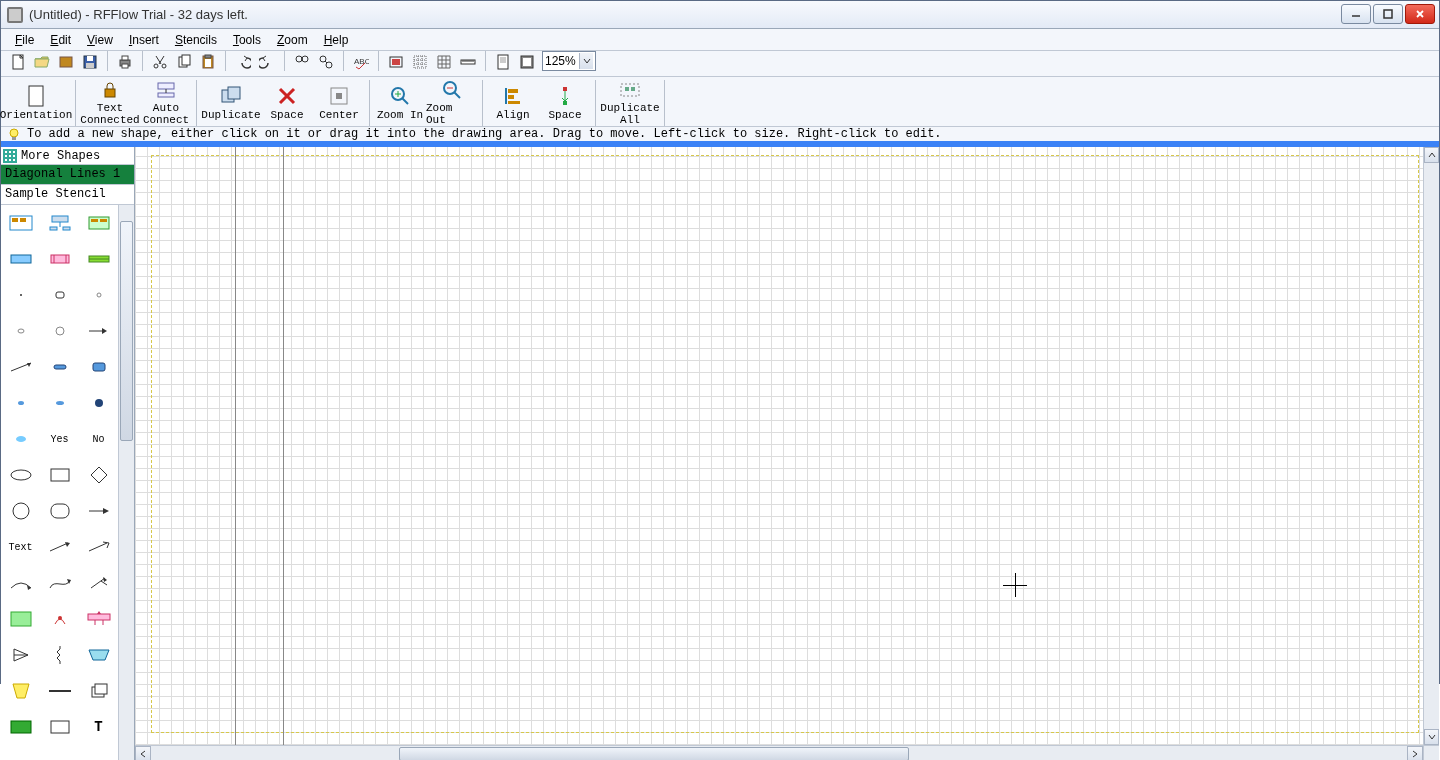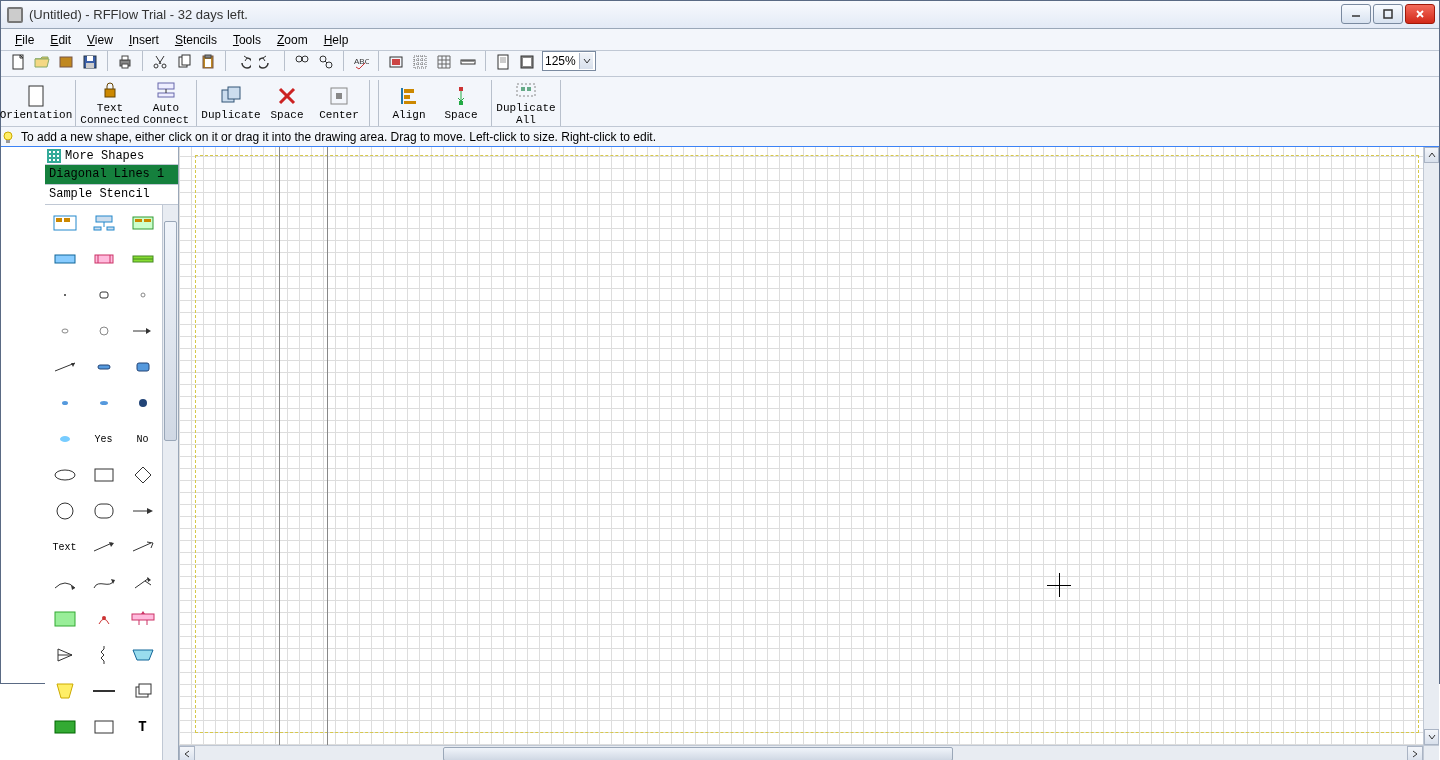--- a/index.html
+++ b/index.html
@@ -31,25 +31,25 @@
 
 .toolbar2 { height: 50px; background: #f3f6fb; border-bottom: 1px solid #c0c8d4; display: flex; align-items: flex-end; }
 .tb2-group { display: flex; }
 .tb2-sep { width: 1px; height: 46px; background: #b8c0cc; margin: 2px 4px 0; }
 .tb2-btn { width: 60px; height: 48px; display: flex; flex-direction: column; align-items: center; justify-content: center; font-family: "Courier New", monospace; font-size: 11px; cursor: default; }
 .tb2-btn .icon-slot { height: 26px; display: flex; align-items: center; justify-content: center; }
 .tb2-btn.wide { width: 70px; }
 .tb2-btn.narrow { width: 52px; }
 
 
-.hintbar { height: 20px; background: #f3f6fb; border-bottom: 1px solid #3b82f6; display: flex; align-items: center; font-family: Liberation Sans, sans-serif; font-size: 12px; }
+.hintbar { height: 20px; background: #f3f6fb; border-bottom: 6px solid #3b82f6; display: flex; align-items: center; padding-left: 6px; font-family: Liberation Mono, monospace; font-size: 12px; }
 .hintbar .bulb { margin-right: 6px; }
 
 
-.workspace { display: flex; height: 614px; padding-left: 44px; }
+.workspace { display: flex; height: 614px; }
 
 
 .stencil-panel { width: 134px; border-right: 1px solid #9aa7b8; display: flex; flex-direction: column; background: #fff; }
 .stencil-header { height: 18px; display: flex; align-items: center; padding-left: 2px; font-family: "Courier New", monospace; font-size: 12px; border-bottom: 1px solid #c0c8d4; }
 .stencil-header .grid-icon { width: 14px; height: 14px; background: repeating-linear-gradient(0deg,#3a9 0 2px,transparent 2px 4px), repeating-linear-gradient(90deg,#3a9 0 2px,transparent 2px 4px); margin-right: 4px; }
 .stencil-tab { height: 20px; padding: 2px 4px; font-family: "Courier New", monospace; font-size: 12px; border-bottom: 1px solid #c0c8d4; background: #15803d; }
 .stencil-tab.active { background: #fff; }
 .stencil-grid-wrap { flex: 1; display: flex; overflow: hidden; }
 .stencil-grid { flex: 1; overflow: hidden; }
 .stencil-row { display: flex; height: 36px; }
@@ -323,20 +323,43 @@
         <div class="icon-slot">
             <svg width="20" height="20">
               <rect x="2" y="2" width="16" height="16" fill="none" stroke="#888"></rect>
               <rect x="7" y="7" width="6" height="6" fill="#888"></rect>
             </svg>
           </div>
         <span>Center</span>
       </div>
     </div>
     <div class="tb2-sep"></div>
+    <div class="tb2-group">
+      <div class="tb2-btn narrow">
+        <div class="icon-slot">
+            <svg width="20" height="20">
+              <circle cx="8" cy="8" r="6" fill="none" stroke="#27a" stroke-width="2"></circle>
+              <line x1="12" y1="12" x2="18" y2="18" stroke="#27a" stroke-width="2"></line>
+              <line x1="5" y1="8" x2="11" y2="8" stroke="#2a4"></line>
+              <line x1="8" y1="5" x2="8" y2="11" stroke="#2a4"></line>
+            </svg>
+          </div>
+        <span>Zoom In</span>
+      </div>
+      <div class="tb2-btn narrow">
+        <div class="icon-slot">
+            <svg width="20" height="20">
+              <circle cx="8" cy="8" r="6" fill="none" stroke="#27a" stroke-width="2"></circle>
+              <line x1="12" y1="12" x2="18" y2="18" stroke="#27a" stroke-width="2"></line>
+              <line x1="5" y1="8" x2="11" y2="8" stroke="#c33"></line>
+            </svg>
+          </div>
+        <span>Zoom Out</span>
+      </div>
+    </div>
     <div class="tb2-sep"></div>
     <div class="tb2-group">
       <div class="tb2-btn narrow">
         <div class="icon-slot">
             <svg width="20" height="20">
               <line x1="3" y1="2" x2="3" y2="18" stroke="#27a" stroke-width="2"></line>
               <rect x="5" y="3" width="10" height="4" fill="#c80"></rect>
               <rect x="5" y="9" width="6" height="4" fill="#c80"></rect>
               <rect x="5" y="15" width="12" height="3" fill="#c80"></rect>
             </svg>

